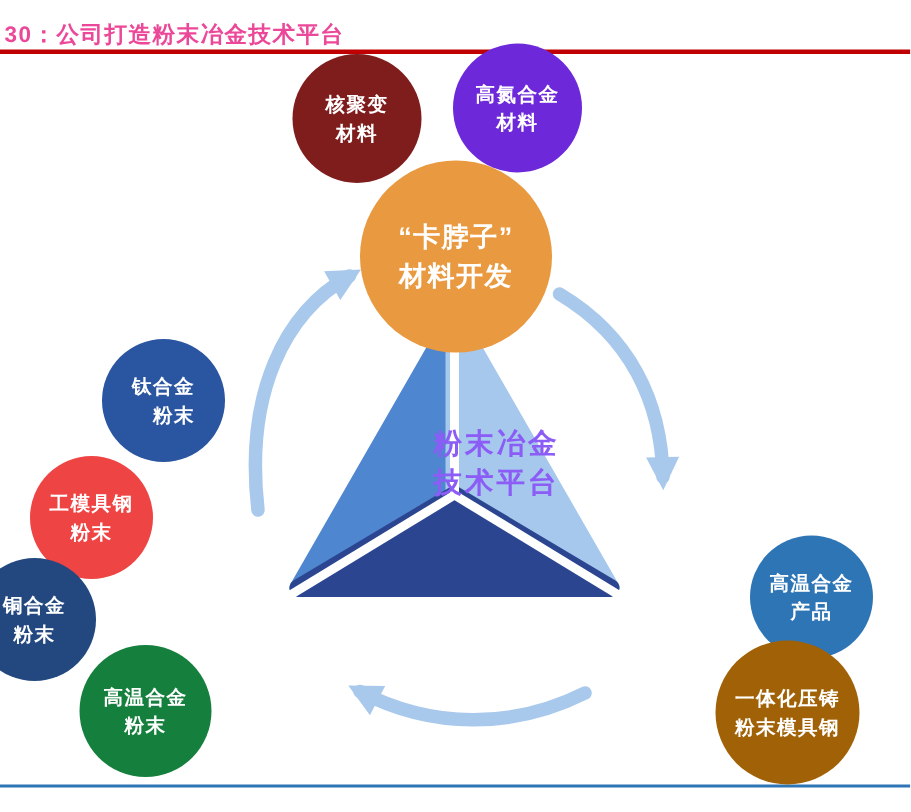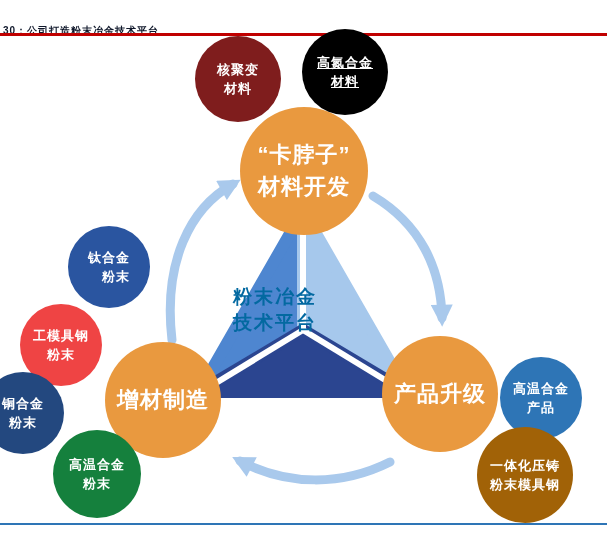--- a/index.html
+++ b/index.html
@@ -7,24 +7,24 @@
     position: relative;
     width: 607px;
     height: 541px;
     background: #ffffff;
     overflow: hidden;
     font-family: "Liberation Sans", "DejaVu Sans", sans-serif;
   }
   .title {
     position: absolute;
     left: 3px;
-    top: 24px;
-    font-size: 10px;
+    top: 14px;
+    font-size: 15px;
     font-weight: bold;
-    color: #0f172a;
+    color: #ec4899;
     letter-spacing: 1px;
     white-space: nowrap;
   }
   .rule-top {
     position: absolute;
     left: 0; top: 33px;
     width: 100%; height: 3px;
     background: #c00000;
   }
   .rule-bottom {
@@ -47,42 +47,42 @@
     justify-content: center;
     text-align: center;
     color: #ffffff;
     white-space: pre-line;
     z-index: 2;
     box-sizing: border-box;
   }
   .hub {
     background: #e9993f;
     font-weight: bold;
-    font-size: 22px;
+    font-size: 18px;
     line-height: 1.45;
     letter-spacing: 1px;
   }
   .sat {
     font-size: 13px;
     font-weight: bold;
     line-height: 1.5;
     letter-spacing: 1px;
   }
   .center-label {
     position: absolute;
     left: 233px;
     top: 284px;
     width: 140px;
     z-index: 3;
-    color: #0369a1;
+    color: #8b5cf6;
     font-weight: bold;
     font-size: 19px;
     line-height: 1.35;
     letter-spacing: 2px;
-    text-align: left;
+    text-align: right;
     white-space: pre-line;
   }
 </style>
 </head>
 <body>
 
 <div class="fig">
 
   <div class="title">30：公司打造粉末冶金技术平台</div>
   <div class="rule-top"></div>
@@ -105,26 +105,24 @@
     <path d="M172 340 C163 262, 190 208, 233 184" fill="none" stroke="#a9c9ec" stroke-width="9" stroke-linecap="round" marker-end="url(#ah)"></path>
     <path d="M373 196 C420 224, 441 268, 442 318" fill="none" stroke="#a9c9ec" stroke-width="9" stroke-linecap="round" marker-end="url(#ah)"></path>
     <path d="M390 462 C342 486, 288 486, 240 461" fill="none" stroke="#a9c9ec" stroke-width="9" stroke-linecap="round" marker-end="url(#ah)"></path>
   </svg>
 
   <div class="center-label">粉末冶金
 技术平台</div>
 
   <div class="circle hub" style="left:240px; top:107px; width:128px; height:128px;">“卡脖子”
 材料开发</div>
-  <div class="circle hub" style="left:105px; top:342px; width:116px; height:116px;">增材制造</div>
-  <div class="circle hub" style="left:382px; top:336px; width:116px; height:116px;">产品升级</div>
 
   <div class="circle sat" style="left:195px; top:36px; width:86px; height:86px; background:#7f1d1d;">核聚变
 材料</div>
-  <div class="circle sat" style="left:302px; top:29px; width:86px; height:86px; background:#000000;text-decoration:underline;">高氮合金
+  <div class="circle sat" style="left:302px; top:29px; width:86px; height:86px; background:#6d28d9;">高氮合金
 材料</div>
   <div class="circle sat" style="left:68px; top:226px; width:82px; height:82px; background:#2a55a0;text-align:right;">钛合金
 粉末</div>
   <div class="circle sat" style="left:20px; top:304px; width:82px; height:82px; background:#ef4444;">工模具钢
 粉末</div>
   <div class="circle sat" style="left:-18px; top:372px; width:82px; height:82px; background:#23487f;">铜合金
 粉末</div>
   <div class="circle sat" style="left:53px; top:430px; width:88px; height:88px; background:#15803d;">高温合金
 粉末</div>
   <div class="circle sat" style="left:500px; top:357px; width:82px; height:82px; background:#2e75b6;">高温合金

